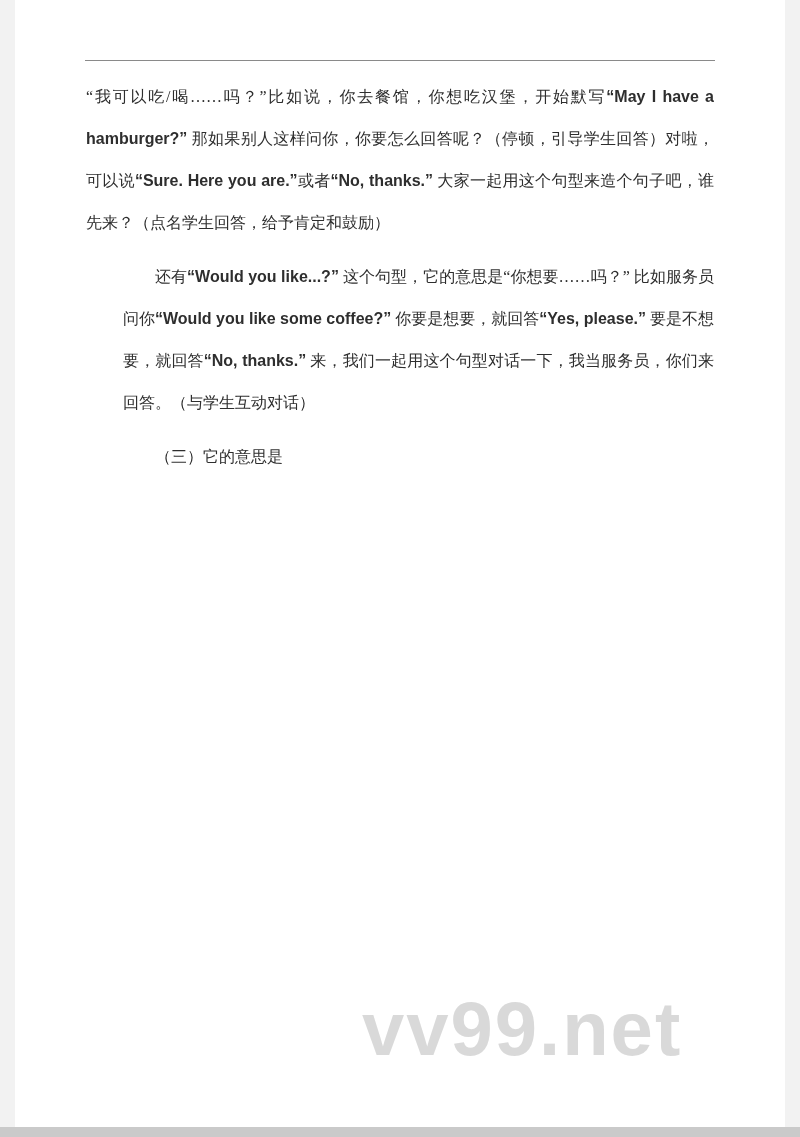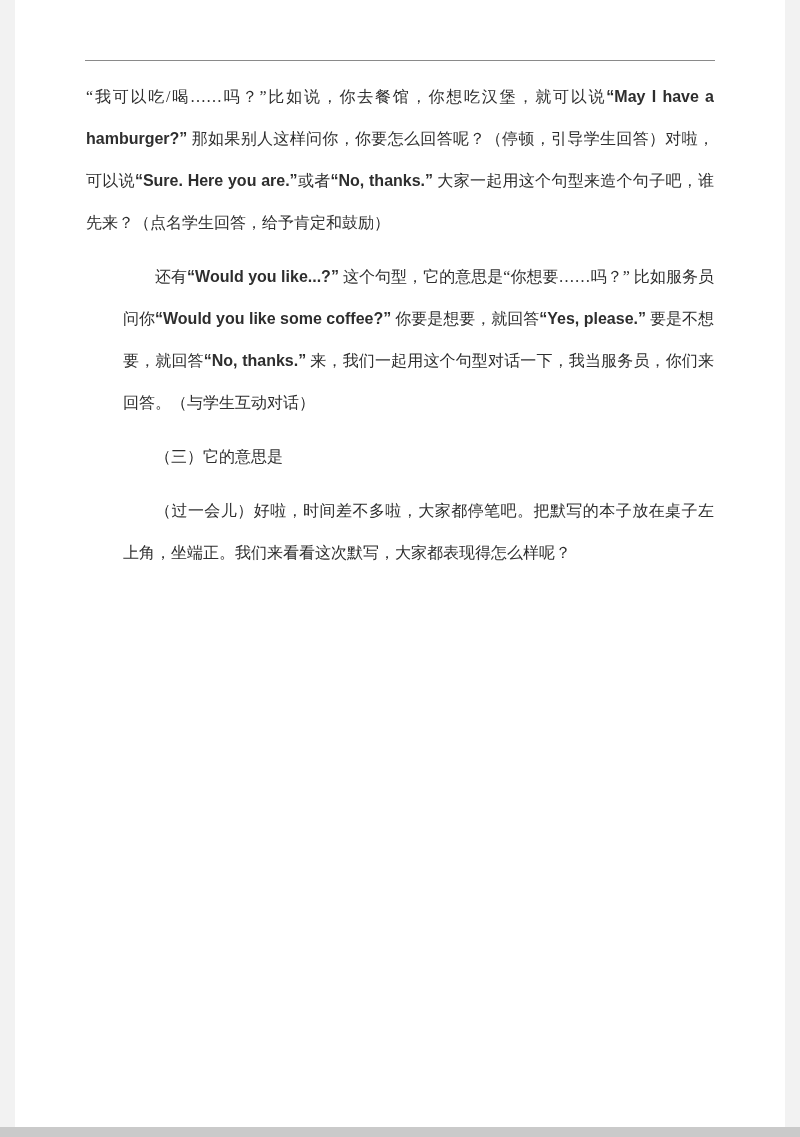--- a/index.html
+++ b/index.html
@@ -52,20 +52,20 @@
 </head>
 <body>
 
 <div class="viewport">
   <div class="edge-left"></div>
   <div class="edge-right"></div>
   <div class="edge-bottom"></div>
 
   <div class="header-rule"></div>
 
+  <div class="watermark">vv99.net</div>
 
   <div class="content">
-    <p><span class="run">“我可以吃/喝……吗？”比如说，你去餐馆，你想吃汉堡，就可以说</span><span class="run bold">“May I have a hamburger?”</span><span class="run"> 那如果别人这样问你，你要怎么回答呢？（停顿，引导学生回答）对啦，可以说</span><span class="run bold">“Sure. Here you are.”</span><span class="run">或者</span><span class="run bold">“No, thanks.”</span><span class="run"> 大家一起用这个句型来造个句子吧，谁先来？（点名学生回答，给予肯定和鼓励）</span></p>
+    <p><span class="run">“我可以吃/喝……吗？”比如说，你去餐馆，你想吃汉堡，开始默写</span><span class="run bold">“May I have a hamburger?”</span><span class="run"> 那如果别人这样问你，你要怎么回答呢？（停顿，引导学生回答）对啦，可以说</span><span class="run bold">“Sure. Here you are.”</span><span class="run">或者</span><span class="run bold">“No, thanks.”</span><span class="run"> 大家一起用这个句型来造个句子吧，谁先来？（点名学生回答，给予肯定和鼓励）</span></p>
     <p class="indent"><span class="run">还有</span><span class="run bold">“Would you like...?”</span><span class="run"> 这个句型，它的意思是“你想要……吗？” 比如服务员问你</span><span class="run bold">“Would you like some coffee?”</span><span class="run"> 你要是想要，就回答</span><span class="run bold">“Yes, please.”</span><span class="run"> 要是不想要，就回答</span><span class="run bold">“No, thanks.”</span><span class="run"> 来，我们一起用这个句型对话一下，我当服务员，你们来回答。（与学生互动对话）</span></p>
     <p class="indent"><span class="run">（三）它的意思是</span></p>
-    <p class="indent"><span class="run">（过一会儿）好啦，时间差不多啦，大家都停笔吧。把默写的本子放在桌子左上角，坐端正。我们来看看这次默写，大家都表现得怎么样呢？</span></p>
   </div>
 </div>
 
 </body></html>

